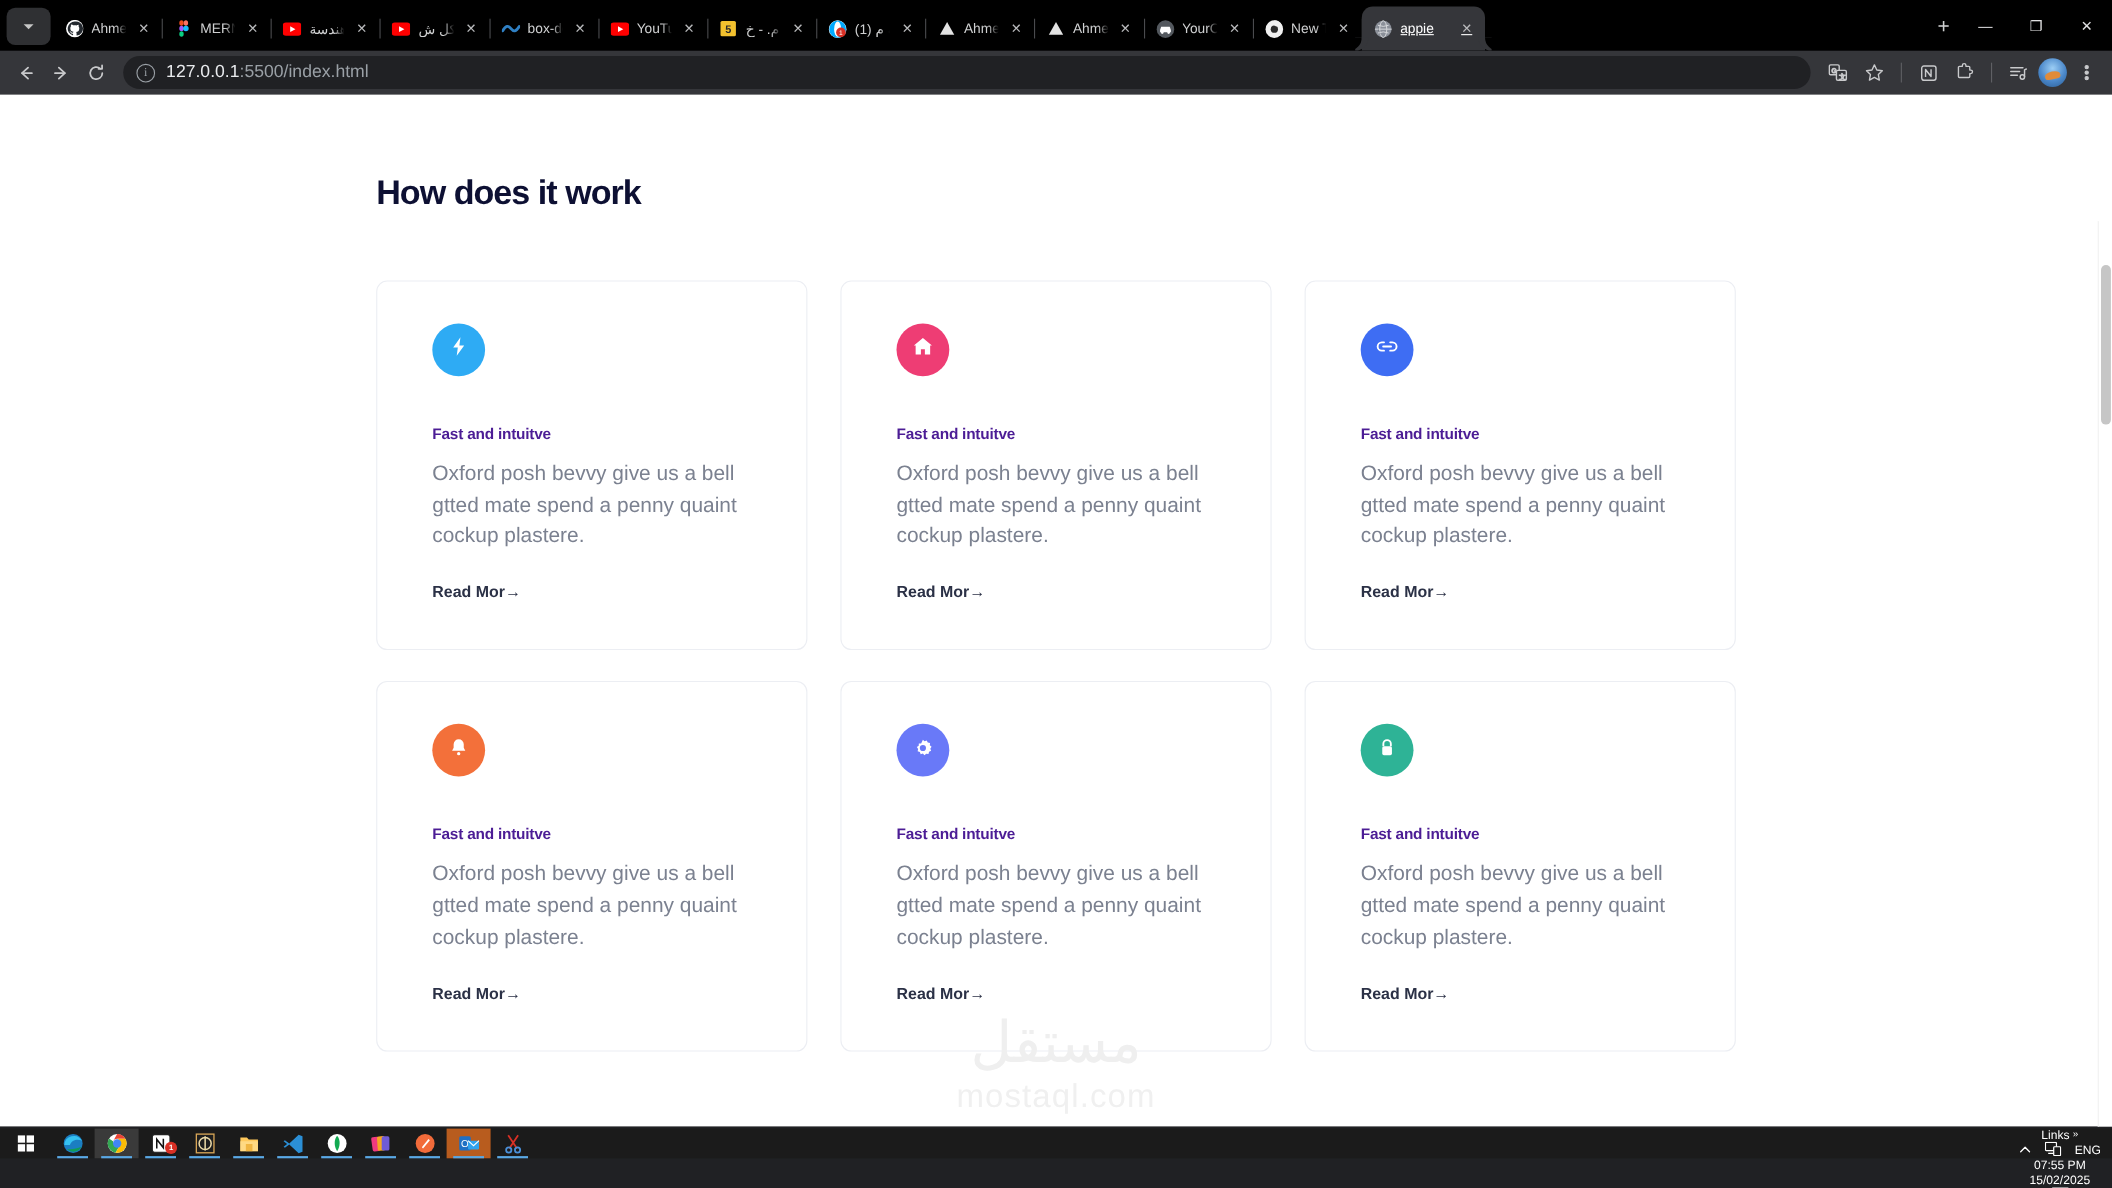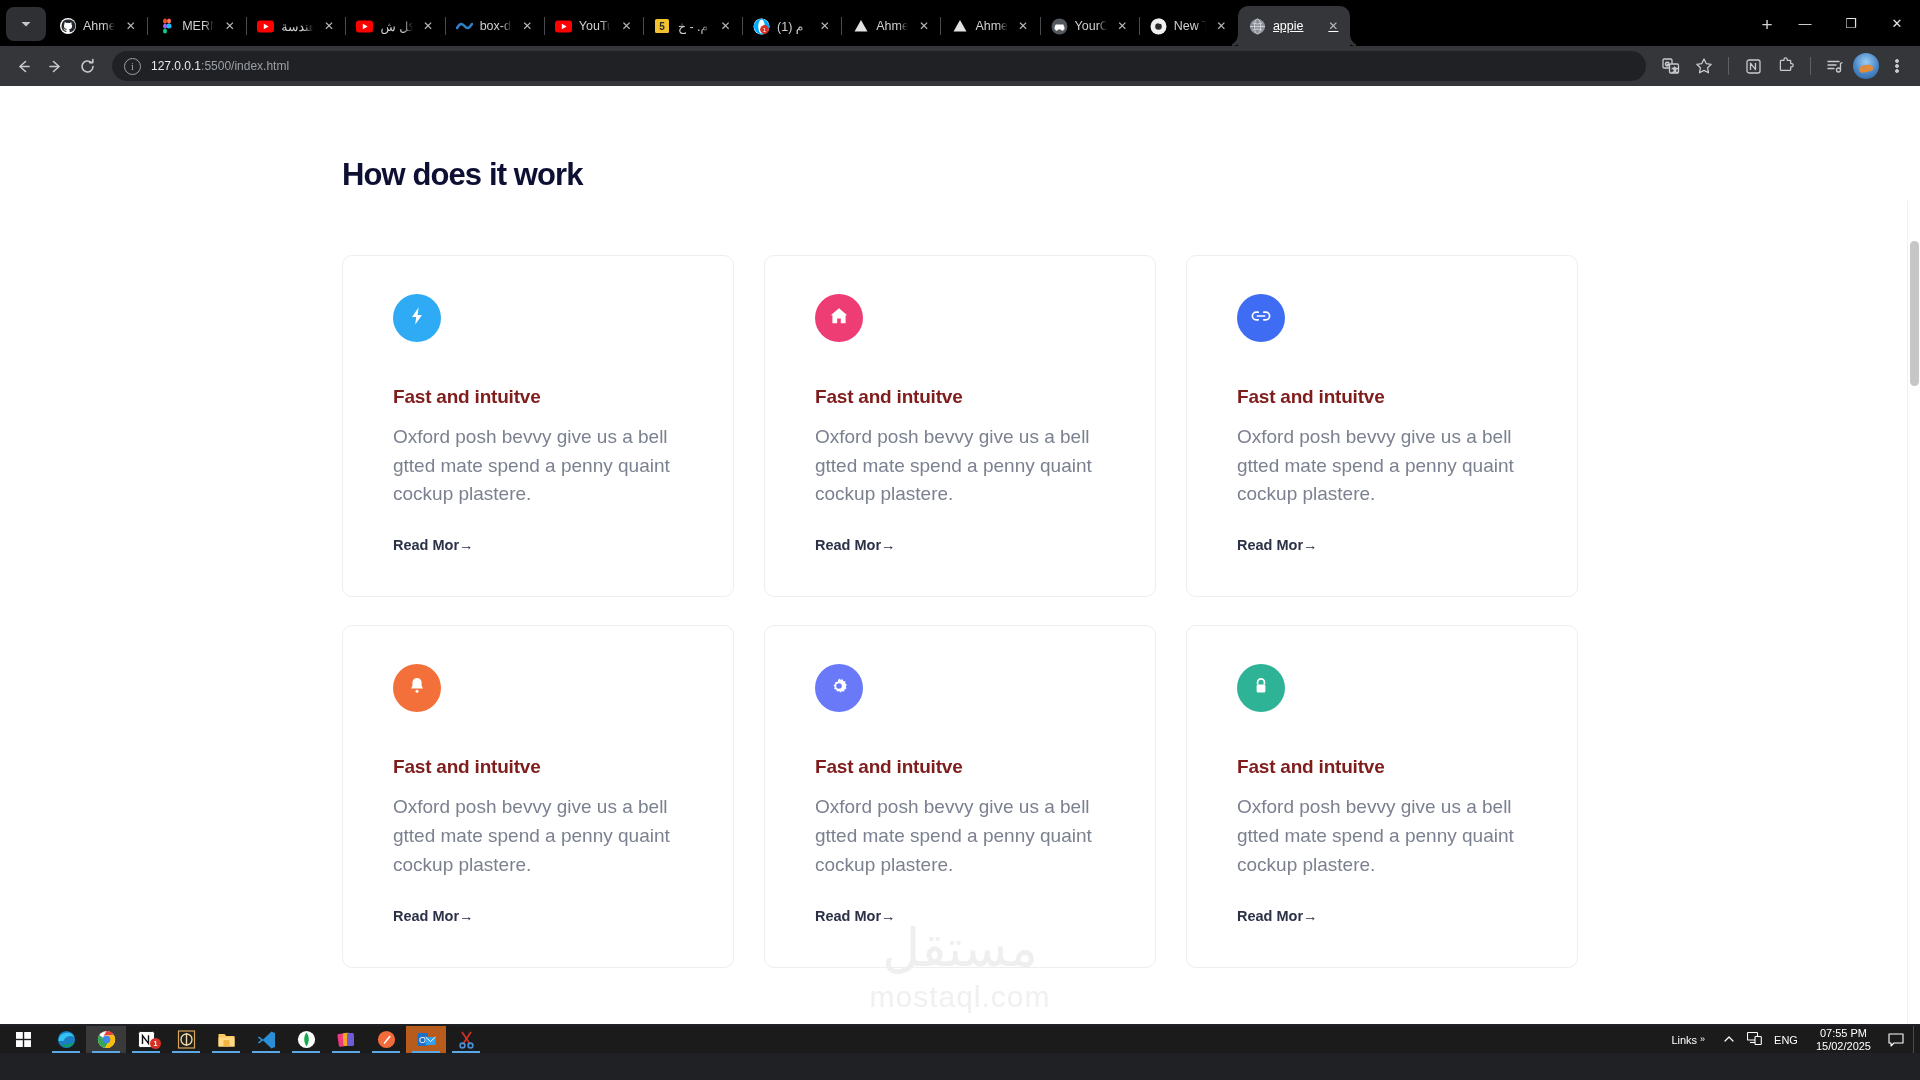--- a/index.html
+++ b/index.html
@@ -84,21 +84,21 @@
   .omnibox {
     flex: 1 1 auto; height: 30px; margin: 0 8px; border-radius: 16px;
     background: #202124; display: flex; align-items: center; padding: 0 12px; gap: 10px;
     cursor: text; min-width: 0;
   }
   .omnibox .site-icon {
     width: 17px; height: 17px; border-radius: 50%; border: 1.6px solid #9aa0a6;
     display: flex; align-items: center; justify-content: center;
     color: #9aa0a6; font-size: 11px; font-family: "Liberation Serif", serif; flex: 0 0 auto;
   }
-  .omnibox .url { font-size: 12px; color: #9aa0a6; white-space: nowrap; }
+  .omnibox .url { font-size: 16px; color: #9aa0a6; white-space: nowrap; }
   .omnibox .url b { color: #e8eaed; font-weight: 400; }
   .tb-right { display: flex; align-items: center; gap: 3px; flex: 0 0 auto; }
   .avatar-btn {
     width: 26px; height: 26px; border-radius: 50%;
     background: radial-gradient(circle at 50% 35%, #9ccef5 0%, #4a87c9 55%, #2b5d94 100%);
     display: flex; align-items: center; justify-content: center; cursor: pointer;
     overflow: hidden; position: relative;
   }
   .avatar-btn::after {
     content: ''; position: absolute; width: 14px; height: 7px; background: #e08b3a;
@@ -152,21 +152,21 @@
     border: 1.4px solid #eceef3; border-radius: 10px; background: #fff;
     padding: 38px 50px 42px 50px; min-height: 298px;
   }
   .card-icon {
     width: 48px; height: 48px; border-radius: 50%;
     display: flex; align-items: center; justify-content: center;
     color: #fff; margin-bottom: 44px;
   }
   .card-icon svg { fill: #fff; }
   .card h3 {
-    font-size: 19px; font-weight: 700; color: #7f1d1d; margin-bottom: 15px;
+    font-size: 14px; font-weight: 700; color: #4c1d95; margin-bottom: 15px;
     letter-spacing: -0.2px;
   }
   .card p { font-size: 19px; line-height: 1.52; color: #7b8190; }
   .read-more {
     display: inline-block; margin-top: 28px; font-size: 14.5px;
     font-weight: 700; color: #2b3146; text-decoration: none; cursor: pointer;
   }
 
   .watermark {
     position: absolute; left: 50%; transform: translateX(-50%);
@@ -202,21 +202,21 @@
   .tb-app.running::after {
     content: ''; position: absolute; bottom: 0; left: 6px; right: 6px; height: 2px; background: #5aa9e6;
   }
   .tb-app.active { background: #3a3a3a; }
   .tb-app.highlight { background: #b85c1e; }
   .tb-badge {
     position: absolute; right: 5px; bottom: 4px; width: 11px; height: 11px; border-radius: 50%;
     background: #d93025; color: #fff; font-size: 7px; display: flex; align-items: center; justify-content: center;
     font-weight: 700;
   }
-  .tb-right-zone { margin-left: auto; display: flex; align-items: center; height: 27px; gap: 0; }
+  .tb-right-zone { margin-left: auto; display: flex; align-items: center; height: 27px; gap: 0; flex-direction: column; }
   .tb-links { display: flex; align-items: flex-start; gap: 3px; padding: 0 8px; cursor: pointer; }
   .tb-links .chev { font-size: 9px; }
   .tb-tray { display: flex; align-items: center; gap: 12px; padding: 0 10px; }
   .tb-clock { text-align: center; line-height: 1.15; padding: 0 8px; cursor: pointer; font-size: 11px; }
   .tb-notif { width: 34px; display: flex; align-items: center; justify-content: center; cursor: pointer; }
   .tb-showdesk { width: 7px; height: 27px; border-left: 1px solid #4a4a4a; cursor: pointer; }
 </style>
 </head>
 <body>
 

